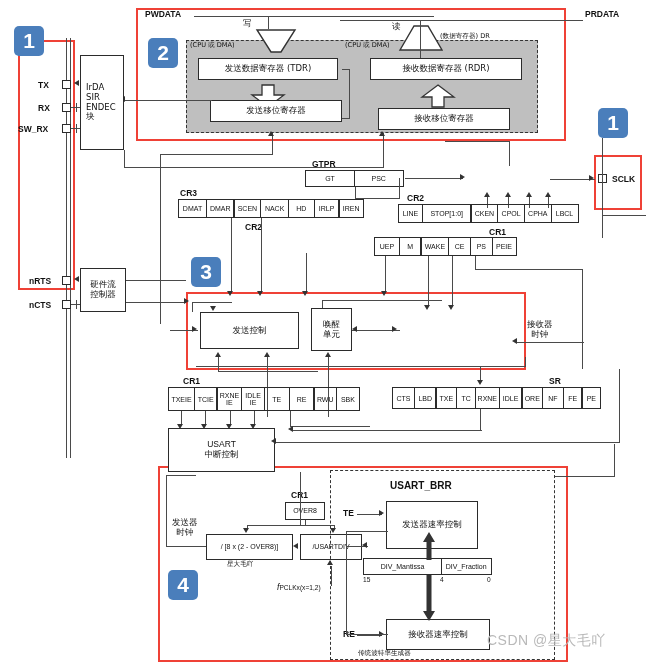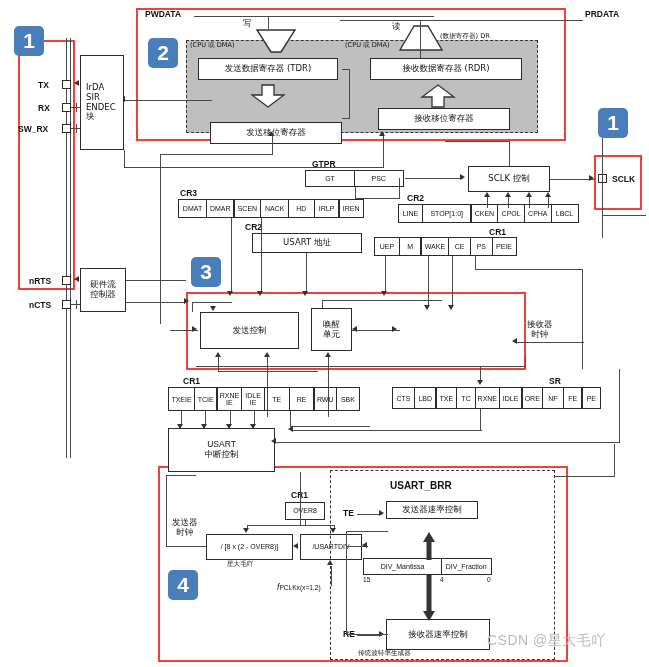--- a/index.html
+++ b/index.html
@@ -97,21 +97,21 @@
         <polygon points="12,1 24,1 24,11 34,11 18,23 2,11 12,11" fill="#fff" stroke="#333" stroke-width="1.3"></polygon>
       </svg>
   </div>
 
   <div class="hollow" style="left:420px;top:84px;">
     <svg width="36" height="24" viewBox="0 0 36 24">
         <polygon points="18,1 34,13 24,13 24,23 12,23 12,13 2,13" fill="#fff" stroke="#333" stroke-width="1.3"></polygon>
       </svg>
   </div>
 
-  <div class="box cn" style="left:210px;top:122px;width:132px;height:22px;">发送移位寄存器</div>
+  <div class="box cn" style="left:210px;top:100px;width:132px;height:22px;">发送移位寄存器</div>
   <div class="box cn" style="left:378px;top:108px;width:132px;height:22px;">接收移位寄存器</div>
 
   <div class="ln v" style="left:268px;top:16px;height:13px;"></div>
   <div class="ln v" style="left:420px;top:20px;height:5px;"></div>
   <div class="ln v" style="left:420px;top:25px;height:33px;"></div>
   <div class="ln h" style="left:342px;top:69px;width:8px;"></div>
   <div class="ln v" style="left:349px;top:69px;height:50px;"></div>
   <div class="ln h" style="left:342px;top:118px;width:8px;"></div>
 
   <div class="ln h" style="left:122px;top:100px;width:90px;"></div>
@@ -170,21 +170,20 @@
     <div class="cell" style="width:50%;">GT</div>
     <div class="cell" style="width:50%;">PSC</div>
   </div>
   <div class="ln v" style="left:355px;top:187px;height:12px;"></div>
   <div class="ln h" style="left:355px;top:198px;width:45px;"></div>
   <div class="ln v" style="left:399px;top:178px;height:20px;"></div>
 
   <div class="ln h" style="left:405px;top:178px;width:58px;"></div>
   <div class="ar ar-r" style="left:460px;top:174px;"></div>
 
-  <div class="box cn" style="left:468px;top:166px;width:82px;height:26px;">SCLK 控制</div>
   <div class="ln h" style="left:550px;top:179px;width:45px;"></div>
   <div class="ar ar-r" style="left:589px;top:175px;"></div>
   <div class="pin" style="left:598px;top:174px;"></div>
   <div class="lbl b" style="left:612px;top:175px;">SCLK</div>
   <div class="ln v" style="left:602px;top:138px;height:100px;"></div>
   <div class="ln h" style="left:602px;top:215px;width:44px;"></div>
 
   <div class="ln v" style="left:509px;top:141px;height:25px;"></div>
   <div class="ln h" style="left:445px;top:141px;width:65px;"></div>
 
@@ -212,21 +211,20 @@
   <div class="regrow" style="left:398px;top:204px;width:185px;height:19px;">
     <div class="cell" style="width:25px;">LINE</div>
     <div class="cell" style="width:50px;">STOP[1:0]</div>
     <div class="cell" style="width:28px;">CKEN</div>
     <div class="cell" style="width:28px;">CPOL</div>
     <div class="cell" style="width:28px;">CPHA</div>
     <div class="cell" style="width:28px;">LBCL</div>
   </div>
 
   <div class="lbl b" style="left:245px;top:223px;">CR2</div>
-  <div class="box cn" style="left:252px;top:233px;width:110px;height:20px;">USART 地址</div>
   <div class="ln v" style="left:306px;top:253px;height:40px;"></div>
   <div class="ar ar-d" style="left:302px;top:291px;"></div>
 
   <div class="lbl b" style="left:489px;top:228px;">CR1</div>
   <div class="regrow" style="left:374px;top:237px;width:143px;height:19px;">
     <div class="cell" style="width:26px;">UEP</div>
     <div class="cell" style="width:23px;">M</div>
     <div class="cell" style="width:29px;">WAKE</div>
     <div class="cell" style="width:23px;">CE</div>
     <div class="cell" style="width:23px;">PS</div>
@@ -364,21 +362,21 @@
     <span style="font-style:italic;">f</span><span class="tiny">PCLKx(x=1,2)</span>
   </div>
 
   <div class="dashbox" style="left:330px;top:470px;width:225px;height:190px;"></div>
   <div class="lbl b" style="left:390px;top:480px;font-size:10px;">USART_BRR</div>
   <div class="lbl cn tiny" style="left:358px;top:650px;">传统波特率生成器</div>
 
   <div class="lbl b" style="left:343px;top:509px;">TE</div>
   <div class="ln h" style="left:357px;top:514px;width:25px;"></div>
   <div class="ar ar-r" style="left:379px;top:510px;"></div>
-  <div class="box cn" style="left:386px;top:501px;width:92px;height:18px;">发送器速率控制</div>
+  <div class="box cn" style="left:386px;top:501px;width:92px;height:48px;">发送器速率控制</div>
 
   <div class="lbl b" style="left:343px;top:630px;">RE</div>
   <div class="ln h" style="left:357px;top:635px;width:25px;"></div>
   <div class="ar ar-r" style="left:379px;top:631px;"></div>
   <div class="box cn" style="left:386px;top:619px;width:104px;height:31px;">接收器速率控制</div>
 
   <div class="regrow" style="left:363px;top:558px;width:130px;height:17px;">
     <div class="cell tiny" style="width:79px;">DIV_Mantissa</div>
     <div class="cell tiny" style="width:51px;">DIV_Fraction</div>
   </div>

